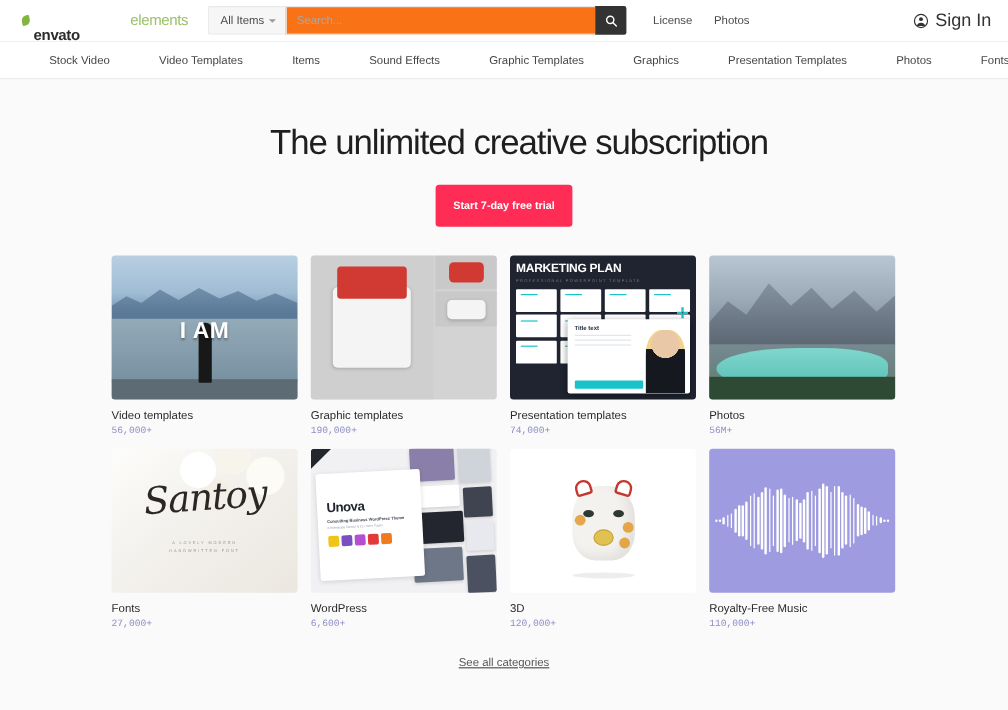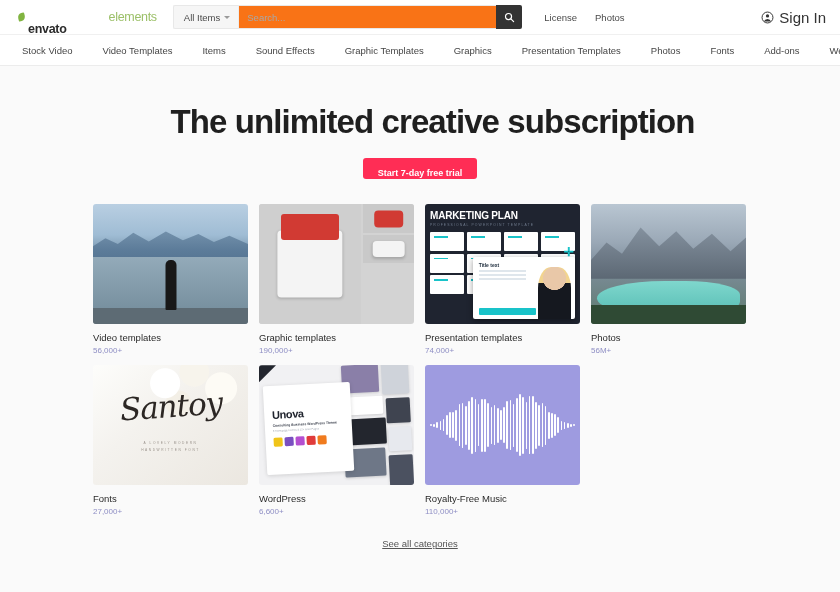--- a/index.html
+++ b/index.html
@@ -76,63 +76,63 @@
 
   .signin { display: flex; align-items: center; gap: 5px; margin-left: auto; }
   .signin-txt { font-size: 15px; color: #333; white-space: nowrap; }
 
   
   .nav {
     height: 32px; background: #fff;
     border-top: 1px solid #f0f0f0;
     border-bottom: 1px solid #ececec;
     display: flex; align-items: center;
-    padding: 0 14px;
-    gap: 4px;
+    padding: 0 33px;
+    gap: 15px;
   }
   .nav-item {
     font-size: 9.5px; color: #454545;
     text-decoration: none; white-space: nowrap;
     padding: 0 13px;
   }
   .nav-item:first-child { padding-left: 8px; }
 
   
   .hero { text-align: center; padding-top: 38px; }
   .hero h1 {
-    font-size: 33px; font-weight: bold; color: #1f1f1f;
+    font-size: 29px; font-weight: normal; color: #1f1f1f;
     letter-spacing: -0.9px; line-height: 1.1; margin-left: 25px;
   }
   .hero-sub { margin-top: 21px; font-size: 10.5px; color: #6e6e6e; }
   .hero-cta {
     margin-top: 18px;
     background: #ff2d55; color: #fff;
     border: none; border-radius: 3px;
-    height: 21px; padding: 10px 15px;
+    height: 35px; padding: 10px 15px;
     font-size: 9px; font-weight: bold;
     font-family: "Liberation Sans", sans-serif;
     cursor: pointer;
   }
 
   
   .grid {
     width: 654px; margin: 24px auto 0;
     display: grid;
     grid-template-columns: repeat(4, 155px);
     column-gap: 11px;
     row-gap: 10px;
   }
   .card { width: 155px; }
   .thumb {
     width: 155px; height: 120px;
     border-radius: 3px; overflow: hidden;
     position: relative; background: #e6e6e6;
   }
   .card-title { margin-top: 8px; font-size: 9.5px; color: #2a2a2a; }
-  .card-count { margin-top: 3px; font-size: 8px; color: #8e8ec4; }
+  .card-count { margin-top: 3px; font-size: 8px; color: #8e8ec4; font-family: Liberation Mono, monospace; }
 
   
   .t-video { background: linear-gradient(#b9cfe2 0%, #9fbcd4 26%, #7e9bb3 38%, #93a8b6 50%, #a8b8c4 70%, #8d9aa3 100%); }
   .t-video .mtn {
     position: absolute; top: 18%; left: 0; width: 100%; height: 26%;
     background: linear-gradient(#6f8ca6, #4f7090);
     clip-path: polygon(0 65%,8% 40%,16% 58%,26% 22%,36% 50%,47% 18%,58% 46%,68% 26%,78% 52%,88% 32%,100% 58%,100% 100%,0 100%);
     opacity: .85;
   }
   .t-video .water { position: absolute; bottom: 12%; left: 0; width: 100%; height: 44%; background: linear-gradient(#93aab9,#77909f); }
@@ -302,20 +302,21 @@
 </div>
 
 <div class="grid">
 
   <div class="card">
     <div class="thumb t-video">
       <div class="mtn"></div>
       <div class="water"></div>
       <div class="dock"></div>
       <div class="person"></div>
+      <div class="iam">I AM</div>
     </div>
     <div class="card-title">Video templates</div>
     <div class="card-count">56,000+</div>
   </div>
 
   <div class="card">
     <div class="thumb t-graphic">
       <div class="cell big">
         <div class="shirt-w"></div>
         <div class="collar-r"></div>
@@ -408,20 +409,37 @@
           <i style="background:#b44fd0"></i>
             <i style="background:#e03b3b"></i>
           <i style="background:#f07b1e"></i>
         </div>
       </div>
     </div>
     <div class="card-title">WordPress</div>
     <div class="card-count">6,600+</div>
   </div>
 
+  <div class="card">
+    <div class="thumb t-3d">
+      <div class="shadow"></div>
+      <div class="cat">
+        <div class="ear l"></div>
+        <div class="ear r"></div>
+        <div class="eye l"></div>
+        <div class="eye r"></div>
+        <div class="coin"></div>
+        <div class="spot" style="left:2px;top:24px"></div>
+        <div class="spot" style="right:1px;top:30px"></div>
+        <div class="spot" style="right:4px;bottom:10px"></div>
+      </div>
+    </div>
+    <div class="card-title">3D</div>
+    <div class="card-count">120,000+</div>
+  </div>
 
   <div class="thumb-card card">
     <div class="thumb t-music" id="wave">
         <i style="height: 2px;"></i>
         <i style="height: 2.5px;"></i>
         <i style="height: 6.3px;"></i>
         <i style="height: 9.3px;"></i>
         <i style="height: 12px;"></i>
         <i style="height: 20px;"></i>
         <i style="height: 25.9px;"></i>

